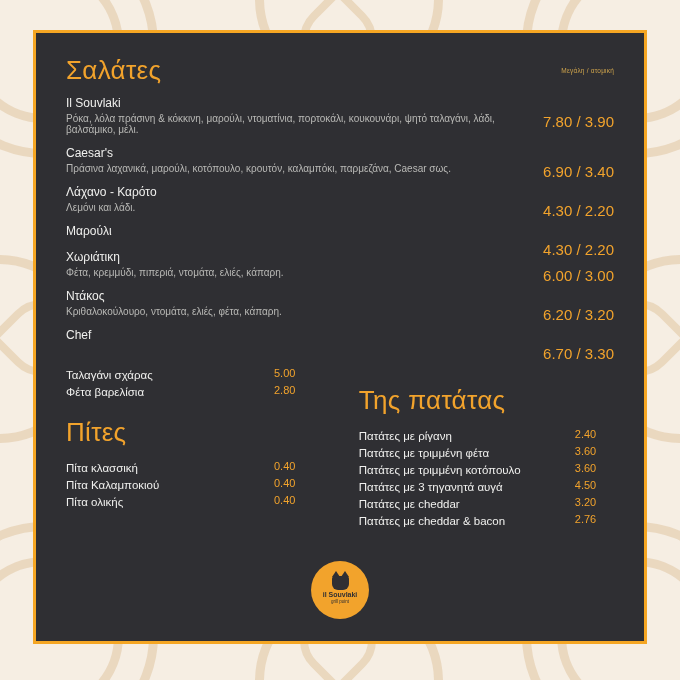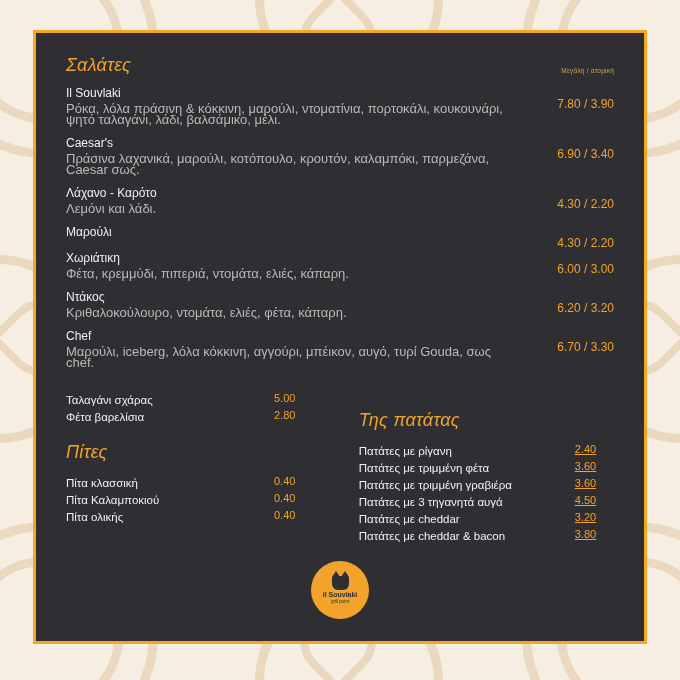--- a/index.html
+++ b/index.html
@@ -48,25 +48,24 @@
 
   .inner {
     position: absolute;
     inset: 0;
     padding: 22px 30px 0 30px;
     box-sizing: border-box;
   }
 
   h2.section-title {
     color: #f2a32c;
-    font-size: 18px;
+    font-size: 26px;
     font-weight: normal;
     margin: 0 0 10px 0;
     letter-spacing: .3px;
-    font-style: italic;
   }
 
   .salads-head {
     position: relative;
   }
   .portion-note {
     position: absolute;
     right: 0;
     top: 12px;
     color: #cfa44c;
@@ -79,30 +78,30 @@
     margin-bottom: 11px;
     padding-right: 110px;
   }
   .item .name {
     color: #f0f0ee;
     font-size: 12px;
     line-height: 15px;
   }
   .item .desc {
     color: #b9b9b6;
-    font-size: 13px;
+    font-size: 10px;
     line-height: 11px;
     margin-top: 2px;
   }
   .item .price {
     position: absolute;
     right: 0;
-    top: 11px;
+    top: 17px;
     color: #f2a32c;
-    font-size: 12px;
+    font-size: 15px;
   }
 
   .cols {
     display: flex;
     margin-top: 22px;
   }
   .col-left { width: 296px; }
   .col-right { width: 258px; padding-top: 20px; }
 
   .simple-list { margin-top: 0; }
@@ -116,21 +115,21 @@
     line-height: 17px;
   }
   .simple-row .val {
     position: absolute;
     left: 208px;
     top: 0;
     color: #f2a32c;
     font-size: 11px;
     line-height: 17px;
   }
-  .col-right .simple-row .val { left: 216px; text-decoration: underline; }
+  .col-right .simple-row .val { left: 216px; }
 
   .sub-gap { height: 18px; }
 
   .logo {
     position: absolute;
     left: 50%;
     transform: translateX(-50%);
     bottom: 22px;
     width: 58px;
     height: 58px;
@@ -225,21 +224,20 @@
         <div class="desc">Φέτα, κρεμμύδι, πιπεριά, ντομάτα, ελιές, κάπαρη.</div>
         <div class="price">6.00 / 3.00</div>
       </div>
       <div class="item">
         <div class="name">Ντάκος</div>
         <div class="desc">Κριθαλοκούλουρο, ντομάτα, ελιές, φέτα, κάπαρη.</div>
         <div class="price">6.20 / 3.20</div>
       </div>
       <div class="item">
         <div class="name">Chef</div>
-        <div class="desc">Μαρούλι, iceberg, λόλα κόκκινη, αγγούρι, μπέικον, αυγό, τυρί Gouda, σως chef.</div>
         <div class="price">6.70 / 3.30</div>
       </div>
     </div>
 
     <div class="cols">
       <div class="col-left">
 
         <div>
           <div class="simple-list">
             <div class="simple-row">
@@ -281,34 +279,34 @@
           <div class="simple-list">
             <div class="simple-row">
               <span class="label">Πατάτες με ρίγανη</span>
               <span class="val">2.40</span>
             </div>
             <div class="simple-row">
               <span class="label">Πατάτες με τριμμένη φέτα</span>
               <span class="val">3.60</span>
             </div>
             <div class="simple-row">
-              <span class="label">Πατάτες με τριμμένη γραβιέρα</span>
+              <span class="label">Πατάτες με τριμμένη κοτόπουλο</span>
               <span class="val">3.60</span>
             </div>
             <div class="simple-row">
               <span class="label">Πατάτες με 3 τηγανητά αυγά</span>
               <span class="val">4.50</span>
             </div>
             <div class="simple-row">
               <span class="label">Πατάτες με cheddar</span>
               <span class="val">3.20</span>
             </div>
             <div class="simple-row">
               <span class="label">Πατάτες με cheddar &amp; bacon</span>
-              <span class="val">3.80</span>
+              <span class="val">2.76</span>
             </div>
           </div>
         </div>
       </div>
     </div>
 
     <div class="logo">
       <div class="cat"></div>
       <div class="brand">il Souvlaki</div>
       <div class="sub">grill point</div>

